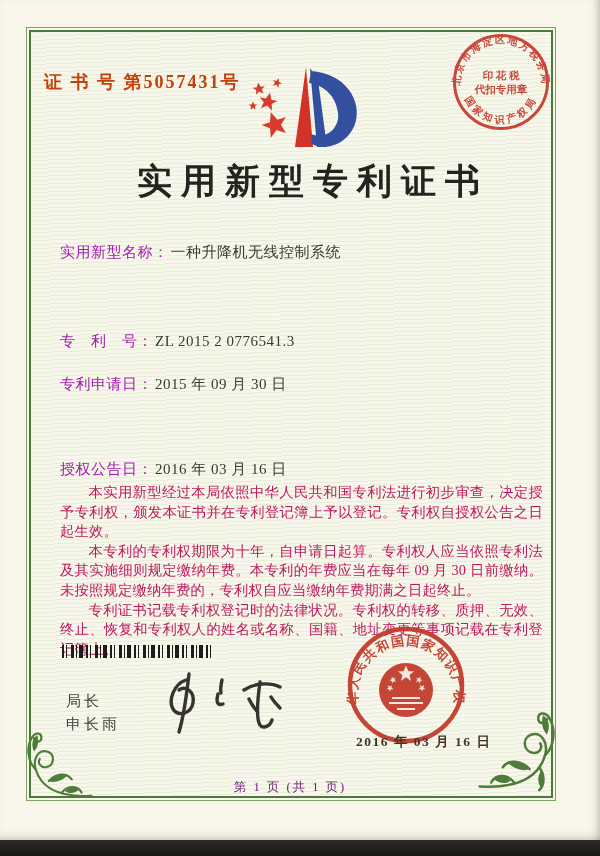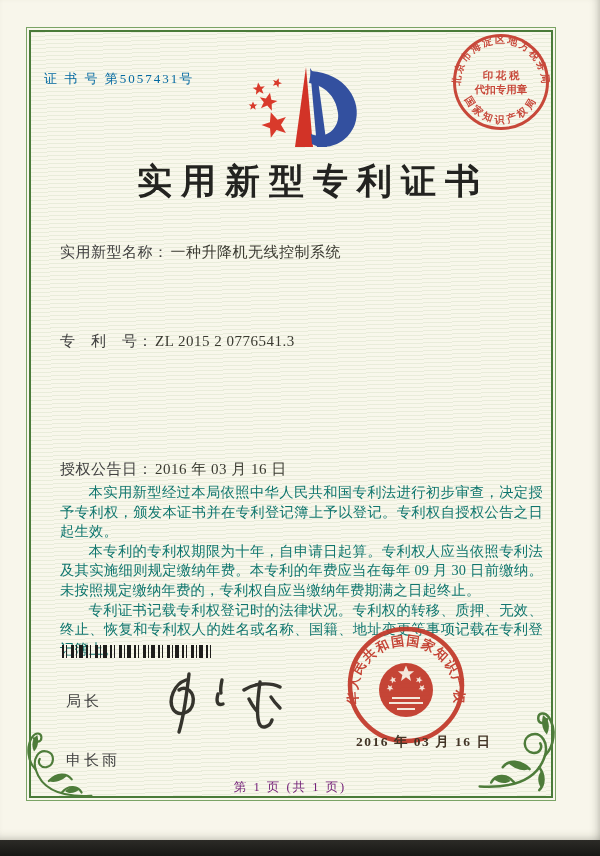--- a/index.html
+++ b/index.html
@@ -23,55 +23,55 @@
   }
   .frame-inner{
     position:absolute;left:2px;top:2px;right:2px;bottom:2px;
     border:2.5px solid #4a7b39;
     background:
       repeating-linear-gradient(178deg, rgba(137,170,112,0.14) 0 1px, rgba(0,0,0,0) 1px 4px),
       #f8f7eb;
   }
   .cert-no{
     position:absolute;left:44px;top:70px;
-    font-size:13px;color:#0369a1;letter-spacing:2px;
+    font-size:18px;color:#c2410c;letter-spacing:2px;font-weight:bold;
   }
   .logo{position:absolute;left:224px;top:54px;}
   .title{
     position:absolute;left:13px;top:158px;width:600px;text-align:center;
     font-size:35px;font-weight:700;letter-spacing:9px;color:#232320;
   }
   .field{
     position:absolute;left:60px;font-size:15px;color:#3a3a31;letter-spacing:.5px;white-space:nowrap;
   }
-  .field .flabel{color:#404040;}
+  .field .flabel{color:#a21caf;}
   .field .fvalue{margin-left:2px;}
   .paras{
     position:absolute;left:60px;top:483px;width:483px;
   }
   .paras p{
     margin:0;text-indent:2em;font-size:14.3px;line-height:19.6px;
-    text-align:justify;color:#0f766e;letter-spacing:.2px;
+    text-align:justify;color:#be185d;letter-spacing:.2px;
   }
   .barcode{
     position:absolute;left:62px;top:645px;width:152px;height:13px;
     background:repeating-linear-gradient(90deg,
       #1e1d1b 0 2px,transparent 2px 4px,
       #1e1d1b 4px 5px,transparent 5px 9px,
       #1e1d1b 9px 12px,transparent 12px 14px,
       #1e1d1b 14px 15px,transparent 15px 17px,
       #1e1d1b 17px 21px,transparent 21px 24px);
   }
   .sig-title,.sig-name{
     position:absolute;left:66px;
     font-family:"Liberation Sans","DejaVu Sans",sans-serif;
     font-size:15px;color:#404040;letter-spacing:3px;
   }
   .sig-title{top:692px;}
-  .sig-name{top:715px;margin-top:36px;}
+  .sig-name{top:715px;}
   .signature-svg{position:absolute;left:156px;top:670px;}
   .tax-seal{position:absolute;left:451px;top:32px;opacity:.92;}
   .office-seal{position:absolute;left:345px;top:624px;opacity:.93;}
   .seal-date{
     position:absolute;left:356px;top:733px;z-index:6;
     font-size:13.5px;font-weight:700;color:#433526;letter-spacing:1.5px;white-space:nowrap;
   }
   .footer{
     position:absolute;left:0;top:779px;width:528px;text-align:center;
     font-size:12.5px;color:#701a75;letter-spacing:2px;
@@ -106,20 +106,23 @@
     <path d="M87,17 C121,19 139,47 131,70 C123,92 99,97 88,90 L87,80 C101,86 116,75 114,59 C112,42 100,31 85,29 Z" fill="#33509f"></path>
   </svg>
 
   <div class="title">实用新型专利证书</div>
 
   <div class="field" style="top:243px">
     <span class="flabel">实用新型名称：</span><span class="fvalue">一种升降机无线控制系统</span>
   </div>
   <div class="field" style="top:332px">
     <span class="flabel">专　利　号：</span><span class="fvalue">ZL 2015 2 0776541.3</span>
+  </div>
+  <div class="field" style="top:375px">
+    <span class="flabel">专利申请日：</span><span class="fvalue">2015 年 09 月 30 日</span>
   </div>
   <div class="field" style="top:460px">
     <span class="flabel">授权公告日：</span><span class="fvalue">2016 年 03 月 16 日</span>
   </div>
 
   <div class="paras">
     <p>本实用新型经过本局依照中华人民共和国专利法进行初步审查，决定授予专利权，颁发本证书并在专利登记簿上予以登记。专利权自授权公告之日起生效。</p>
     <p>本专利的专利权期限为十年，自申请日起算。专利权人应当依照专利法及其实施细则规定缴纳年费。本专利的年费应当在每年 09 月 30 日前缴纳。未按照规定缴纳年费的，专利权自应当缴纳年费期满之日起终止。</p>
     <p>专利证书记载专利权登记时的法律状况。专利权的转移、质押、无效、终止、恢复和专利权人的姓名或名称、国籍、地址变更等事项记载在专利登记簿上。</p>
   </div>

